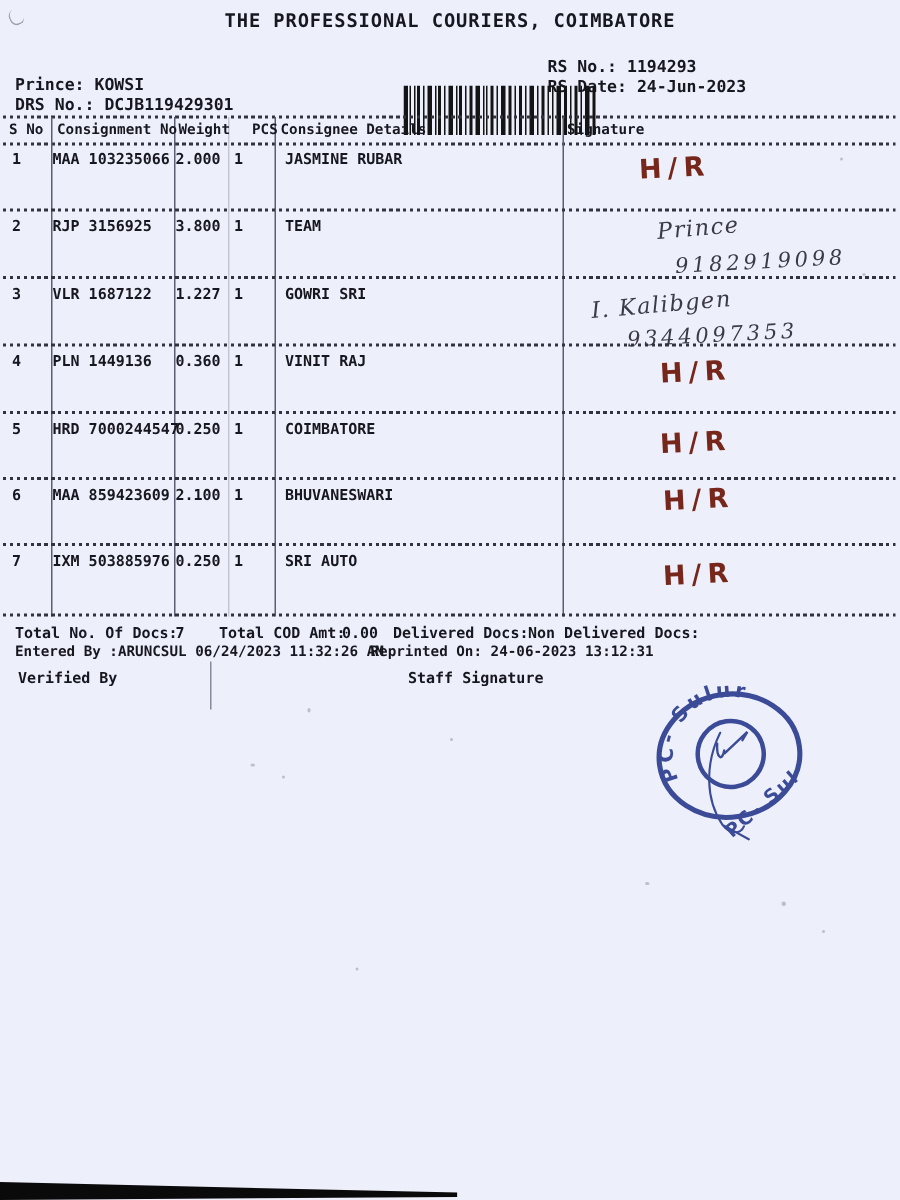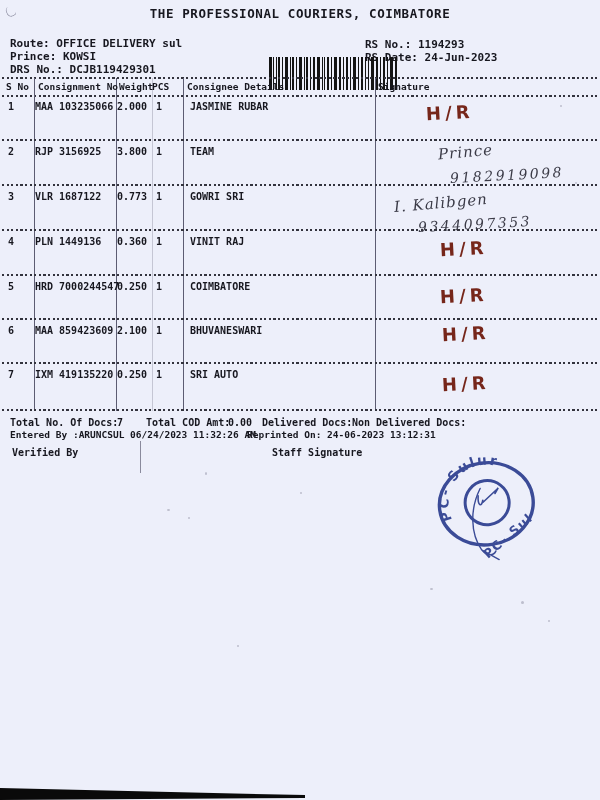--- a/index.html
+++ b/index.html
@@ -57,21 +57,20 @@
 </style>
 </head>
 <body>
 
 <div class="page">
 
   <div class="squiggle"></div>
 
   <div class="abs doc-title">THE PROFESSIONAL COURIERS, COIMBATORE</div>
 
-  <div class="abs hl" style="top:37px;">Route: OFFICE DELIVERY sul</div>
   <div class="abs hl" style="top:50px;">Prince: KOWSI</div>
   <div class="abs hl" style="top:63px;">DRS No.: DCJB119429301</div>
 
   <div class="abs hr-blk" style="top:38px;">RS No.: 1194293</div>
   <div class="abs hr-blk" style="top:51px;">RS Date: 24-Jun-2023</div>
 
   <div class="abs barcode">
     <svg width="130" height="33" viewBox="0 0 130 33">
       <g fill="#141414">
         <rect x="0" width="3" height="33"></rect>
@@ -118,21 +117,21 @@
   <div class="dash" style="top:95px;"></div>
   <div class="vline" style="left:34px;"></div>
   <div class="vline" style="left:116px;"></div>
   <div class="vline vfaint" style="left:152px;"></div>
   <div class="vline" style="left:183px;"></div>
   <div class="vline" style="left:375px;"></div>
 
   <div class="abs thead-cell" style="left:6px;">S No</div>
   <div class="abs thead-cell" style="left:38px;">Consignment No</div>
   <div class="abs thead-cell" style="left:119px;">Weight</div>
-  <div class="abs thead-cell" style="left:152px;">PCS</div>
+  <div class="abs thead-cell" style="left:152px;padding-left:16px;">PCS</div>
   <div class="abs thead-cell" style="left:187px;">Consignee Details</div>
   <div class="abs thead-cell" style="left:378px;">Signature</div>
 
   <div id="rows">
     <div class="trow" style="top: 96px; height: 45px;">
       <span class="cell c-sno">1</span>
       <span class="cell c-cno">MAA 103235066</span>
       <span class="cell c-wt">2.000</span>
       <span class="cell c-pcs">1</span>
       <span class="cell c-cons">JASMINE RUBAR</span>
@@ -151,21 +150,21 @@
       <span class="sigarea">
 
         <span class="hw hw-name" style="left: 64px; top: 2px;">Prince</span>
         <span class="hw hw-phone" style="left: 76px; top: 26px;">9182919098</span>
       </span>
     </div>
 
     <div class="trow" style="top: 186px; height: 45px;">
       <span class="cell c-sno">3</span>
       <span class="cell c-cno">VLR 1687122</span>
-      <span class="cell c-wt">0.773</span>
+      <span class="cell c-wt">1.227</span>
       <span class="cell c-pcs">1</span>
       <span class="cell c-cons">GOWRI SRI</span>
       <span class="sigarea">
 
         <span class="hw hw-name" style="left: 20px; top: 8px;">I. Kalibgen</span>
         <span class="hw hw-phone" style="left: 44px; top: 30px;">9344097353</span>
       </span>
     </div>
 
     <div class="trow" style="top: 231px; height: 45px;">
@@ -199,21 +198,21 @@
       <span class="cell c-pcs">1</span>
       <span class="cell c-cons">BHUVANESWARI</span>
       <span class="sigarea">
         <span class="hw hw-hr" style="left: 68px; top: 3px;">H/R</span>
 
       </span>
     </div>
 
     <div class="trow" style="top: 364px; height: 47px;">
       <span class="cell c-sno">7</span>
-      <span class="cell c-cno">IXM 419135220</span>
+      <span class="cell c-cno">IXM 503885976</span>
       <span class="cell c-wt">0.250</span>
       <span class="cell c-pcs">1</span>
       <span class="cell c-cons">SRI AUTO</span>
       <span class="sigarea">
         <span class="hw hw-hr" style="left: 68px; top: 9px;">H/R</span>
 
       </span>
     </div>
   </div>
 

